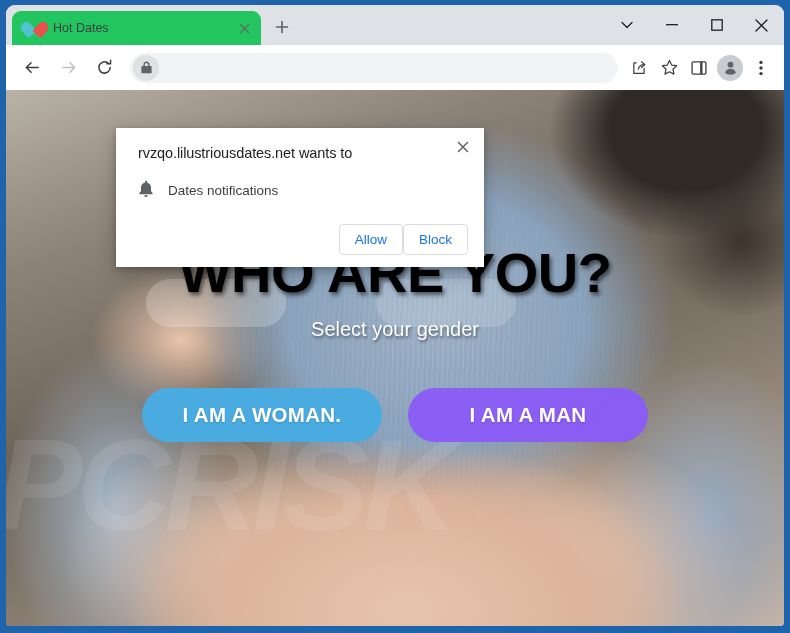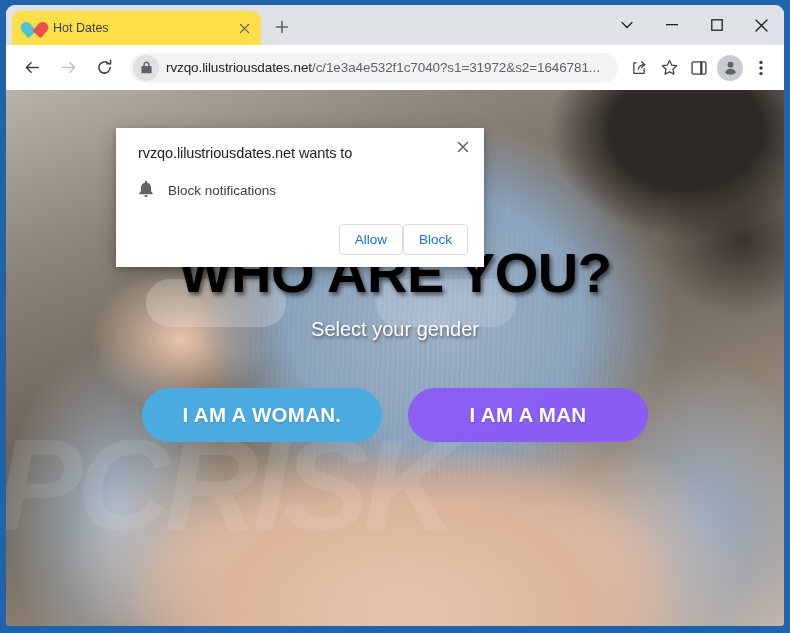--- a/index.html
+++ b/index.html
@@ -37,21 +37,21 @@
     background: #dee1e6;
     display: flex;
     align-items: flex-end;
     padding-left: 6px;
   }
 
   #tab-active {
     position: relative;
     width: 249px;
     height: 34px;
-    background: #fde047;
+    background: #22c55e;
     border-radius: 9px 9px 0 0;
     display: flex;
     align-items: center;
     padding: 0 6px 0 14px;
     gap: 10px;
   }
 
   .favicon-heart {
     position: relative;
     width: 17px; height: 16px;
@@ -445,21 +445,20 @@
           <path d="M15.4 1.2 V5.1 H11.5"></path>
         </svg>
       </div>
 
       <div id="omnibox">
         <span id="site-lock">
           <svg width="11" height="13" viewBox="0 0 11 13" fill="#5f6368">
             <path d="M5.5 0.6 C3.7 0.6 2.4 1.9 2.4 3.7 V5 H1.2 C0.7 5 0.4 5.4 0.4 5.9 V11.4 C0.4 11.9 0.7 12.3 1.2 12.3 H9.8 C10.3 12.3 10.6 11.9 10.6 11.4 V5.9 C10.6 5.4 10.3 5 9.8 5 H8.6 V3.7 C8.6 1.9 7.3 0.6 5.5 0.6 Z M5.5 2 C6.5 2 7.2 2.8 7.2 3.7 V5 H3.8 V3.7 C3.8 2.8 4.5 2 5.5 2 Z"></path>
           </svg>
         </span>
-        <span id="omnibox-url"><span class="host">rvzqo.lilustriousdates.net</span><span>/c/1e3a4e532f1c7040?s1=31972&amp;s2=1646781...</span></span>
       </div>
 
       <div class="tb-icon">
         <svg width="16" height="16" viewBox="0 0 18 18" fill="none" stroke="#3c4043" stroke-width="1.4" stroke-linecap="round" stroke-linejoin="round">
           <path d="M6 3.2 H3.2 V15 H14.8 V9.5"></path>
           <path d="M8.2 10.2 C9.2 6.2 12.4 5.2 15.2 5.2"></path>
           <path d="M11.8 2 L15.6 5.2 L11.8 8.4"></path>
         </svg>
       </div>
 
@@ -522,21 +521,21 @@
 
         <div id="dialog-title">rvzqo.lilustriousdates.net wants to</div>
 
         <div id="dialog-permission-row">
           <span>
             <svg width="16" height="18" viewBox="0 0 16 18" fill="#5f6368">
               <path d="M8 0.8 C7.4 0.8 7 1.2 7 1.8 V2.4 C4.6 2.9 3 5 3 7.5 V11 L1.4 13.2 C1.1 13.6 1.4 14.2 1.9 14.2 H14.1 C14.6 14.2 14.9 13.6 14.6 13.2 L13 11 V7.5 C13 5 11.4 2.9 9 2.4 V1.8 C9 1.2 8.6 0.8 8 0.8 Z"></path>
               <path d="M6.1 15.3 C6.3 16.4 7.1 17.2 8 17.2 C8.9 17.2 9.7 16.4 9.9 15.3 Z"></path>
             </svg>
           </span>
-          <span id="dialog-permission-label">Block notifications</span>
+          <span id="dialog-permission-label">Dates notifications</span>
         </div>
 
         <div id="dialog-actions">
           <button class="dialog-btn">Allow</button>
           <button class="dialog-btn">Block</button>
         </div>
       </div>
 
     </div>
   </div>

